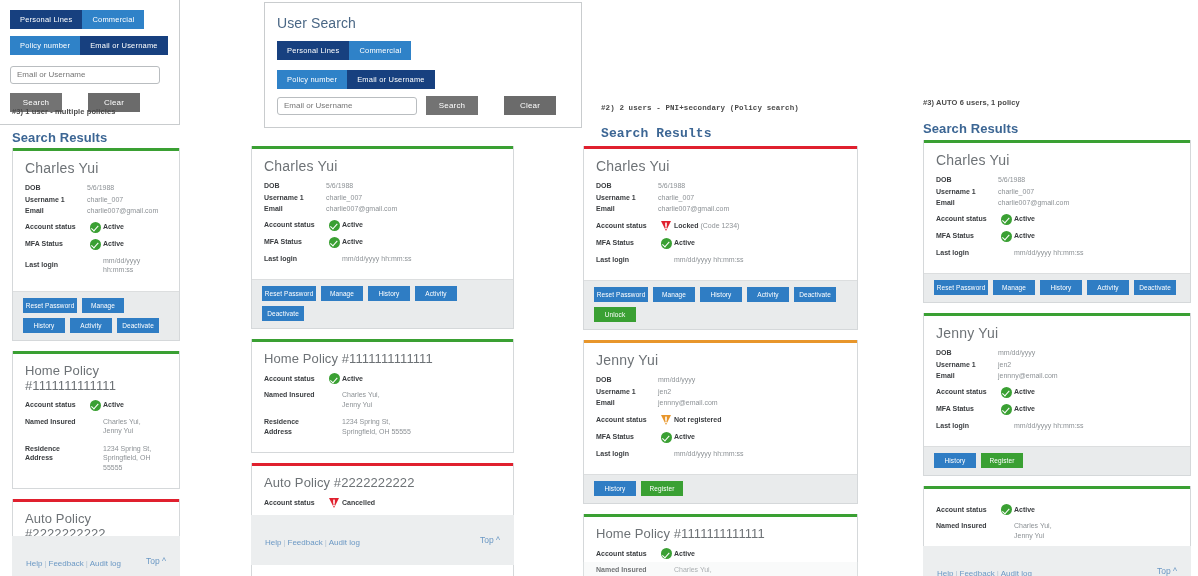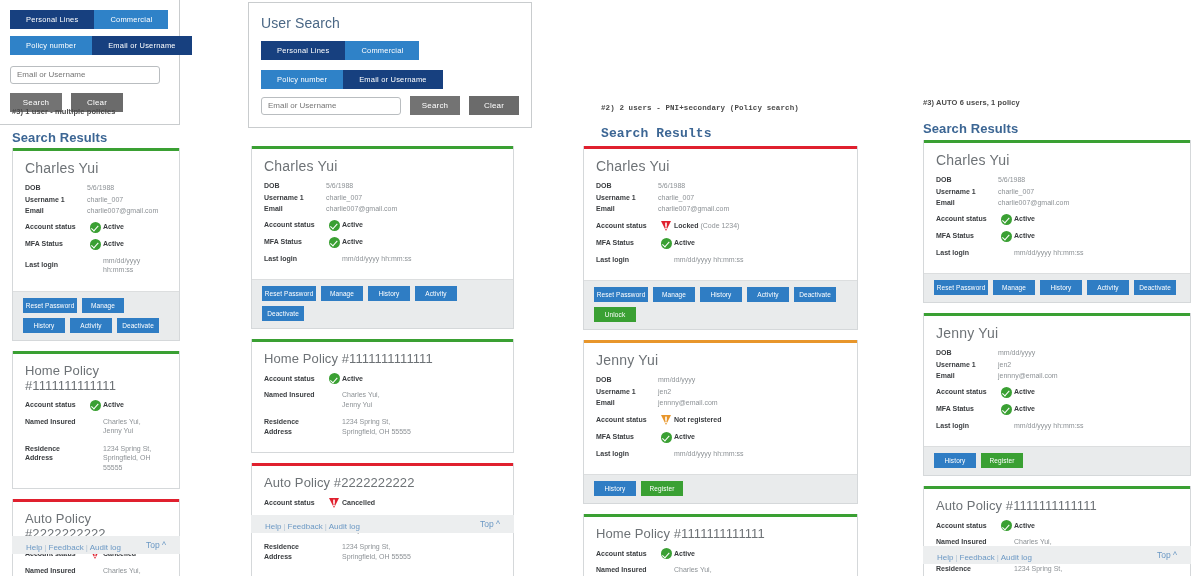--- a/index.html
+++ b/index.html
@@ -32,39 +32,39 @@
   }
   .search-title {
     color: #4a6785; font-size: 14px; font-weight: 400;
     margin: 2px 0 10px 0; letter-spacing: .1px;
   }
   .toggle-row { display: flex; gap: 10px; margin-bottom: 7px; flex-wrap: wrap; }
   .seg { display: flex; }
   .seg button {
     border: none; color: #ffffff; font-size: 7.5px;
     font-family: "Liberation Sans", sans-serif;
-    padding: 5px 16px; cursor: pointer; white-space: nowrap;
+    padding: 5px 10px; cursor: pointer; white-space: nowrap;
     letter-spacing: .2px;
   }
   .seg button.on  { background: #17407f; }
   .seg button.off { background: #2f82c8; }
   .input-row { display: flex; align-items: center; gap: 9px; margin-top: 7px; }
   .txt-input {
     flex: 0 0 auto; width: 140px; height: 18px;
     border: 1px solid #b9bdc0; border-radius: 3px;
     background: #ffffff; color: #8a8f93; font-size: 8px;
     padding: 0 6px; font-family: "Liberation Sans", sans-serif;
   }
   .btn-search, .btn-clear {
     border: none; color: #ffffff; font-size: 8px; cursor: pointer;
     padding: 5px 0; width: 52px; text-align: center;
     font-family: "Liberation Sans", sans-serif; letter-spacing:.2px;
   }
   .btn-search { background: #737373; }
-  .btn-clear  { background: #6b6b6b; }
+  .btn-clear  { background: #6b6b6b; margin-left: 17px; }
 
   
   .scenario {
     font-size: 7.5px; font-weight: bold; color: #4a4a4a;
     letter-spacing: .1px;
   }
   .results-title {
     color: #3c6694; font-size: 13px; font-weight: bold;
     letter-spacing: .1px;
   }
@@ -118,21 +118,21 @@
     border: none; color: #ffffff; font-size: 6.5px; cursor: pointer;
     padding: 4px 0; text-align: center; min-width: 42px;
     font-family: "Liberation Sans", sans-serif; letter-spacing: .1px;
   }
   .abtn.blue  { background: #2f7dc4; }
   .abtn.green { background: #3aa033; }
   .abtn.w-rp  { min-width: 54px; }
 
   
   .footer {
-    background: #eceeef; padding: 0 14px;
+    background: #eceeef; padding: 16px 14px;
     display: flex; justify-content: space-between; align-items: center;
   }
   .footer a { color: #6b98c4; font-size: 8px; text-decoration: none; }
   .footer .sep { color: #b4c4d4; font-size: 8px; margin: 0 2px; }
   .footer .top { color: #6b98c4; font-size: 8.5px; text-decoration: none; }
   .footer.faded { opacity: .30; }
 
   .stack > * + * { margin-top: 10px; }
 </style>
 </head>
@@ -264,21 +264,21 @@
       </div>
     <div id="c1-footer" style="position:absolute;left:12px;top:536px;width:168px;">
         <div class="footer">
           <div><a href="#">Help</a><span class="sep">|</span><a href="#">Feedback</a><span class="sep">|</span><a href="#">Audit log</a></div>
           <a href="#" class="top">Top ^</a>
         </div>
       </div>
   </div>
 
   <div class="col col-2">
-    <div id="c2-panel" style="position:absolute;left:0;top:2px;width:284px;">
+    <div id="c2-panel" style="position:absolute;left:16px;top:2px;width:318px;">
         <div class="search-panel">
           <div class="search-title">User Search</div>
           <div class="toggle-row">
             <div class="seg">
               <button class="on">Personal Lines</button>
               <button class="off">Commercial</button>
             </div>
             <div class="seg">
               <button class="off">Policy number</button>
               <button class="on">Email or Username</button>
@@ -614,21 +614,20 @@
             </div>
           </div>
           <div class="card-actions">
             <button class="abtn blue">History</button>
             <button class="abtn green">Register</button>
           </div>
         </div>
         <div class="card">
           <div class="card-accent" style="background:#3aa033"></div>
           <div class="card-body" style="padding-bottom:14px">
-            <div class="card-policy-title">Auto Policy #1111111111111</div>
             <div class="status-row">
               <div class="flabel">Account status</div>
               <div class="status-icon">
                 <span class="ic-check"></span>
               </div>
               <div class="fval dark">Active</div>
             </div>
             <div class="frow" style="margin-top:5px">
               <div class="flabel">Named Insured</div>
               <div class="status-icon"></div>

